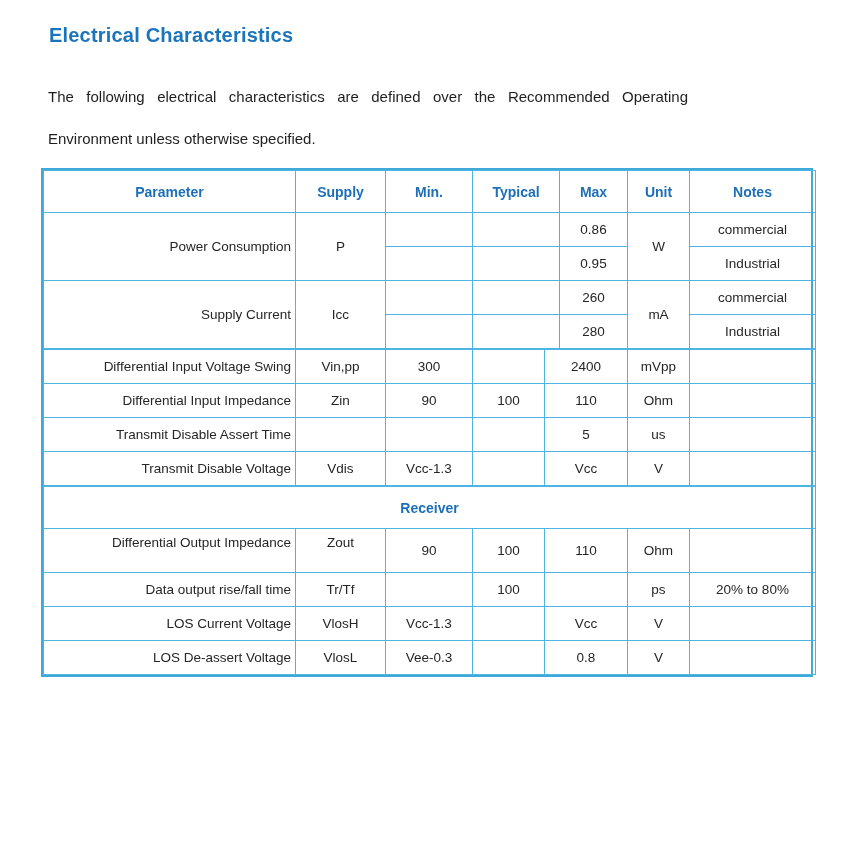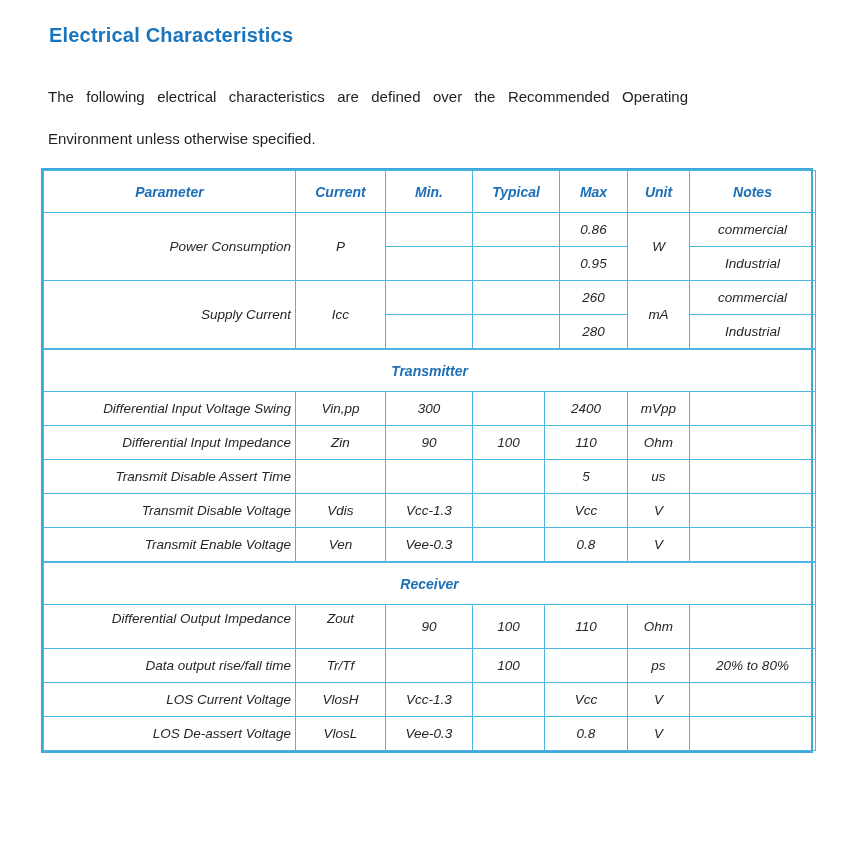--- a/index.html
+++ b/index.html
@@ -16,21 +16,21 @@
   }
   .intro {
     margin:0 0 0 7px; width:640px;
     font-size:15px; color:#1f1f1f;
   }
   .intro-1 { margin-top:41px; text-align:justify; text-align-last:justify; }
   .intro-2 { margin-top:25px; }
 
   .tbl-wrap {
     margin-top:21px; width:772px; box-sizing:border-box;
-    border:2px solid #3fa9d9; background:#fff;font-style:italic;
+    border:2px solid #3fa9d9; background:#fff;
   }
   table { border-collapse:collapse; table-layout:fixed; width:100%; }
   th, td {
     border:1px solid #4db5e3;
     font-size:13.5px; color:#262626;
     text-align:center; vertical-align:middle;
     padding:2px 4px; overflow:hidden;
   }
   th { color:#1d6fb8; font-size:14px; font-weight:bold; }
   thead tr { height:42px; }
@@ -60,21 +60,21 @@
           <col style="width:90px">
           <col style="width:87px">
         <col style="width:87px">
           <col style="width:68px">
           <col style="width:62px">
         <col style="width:126px">
       </colgroup>
       <thead id="thead-top">
           <tr class="">
             <th>Parameter</th>
-            <th>Current</th>
+            <th>Supply</th>
             <th>Min.</th>
             <th>Typical</th>
             <th>Max</th>
             <th>Unit</th>
             <th>Notes</th>
           </tr>
         </thead>
       <tbody id="tbody-top">
           <tr class="sub">
             <td class="param" rowspan="2">Power Consumption</td>
@@ -113,23 +113,20 @@
       <colgroup>
         <col style="width:252px">
           <col style="width:90px">
           <col style="width:87px">
         <col style="width:72px">
           <col style="width:83px">
           <col style="width:62px">
         <col style="width:126px">
       </colgroup>
       <tbody id="tbody-sec-0">
-          <tr class="section-row">
-            <td colspan="7">Transmitter</td>
-          </tr>
           <tr class="r">
             <td class="param">Differential Input Voltage Swing</td>
             <td>Vin,pp</td>
             <td>300</td>
             <td></td>
             <td>2400</td>
             <td>mVpp</td>
             <td></td>
           </tr>
           <tr class="r">
@@ -149,29 +146,20 @@
             <td>5</td>
             <td>us</td>
             <td></td>
           </tr>
           <tr class="r">
             <td class="param">Transmit Disable Voltage</td>
             <td>Vdis</td>
             <td>Vcc-1.3</td>
             <td></td>
             <td>Vcc</td>
-            <td>V</td>
-            <td></td>
-          </tr>
-          <tr class="r">
-            <td class="param">Transmit Enable Voltage</td>
-            <td>Ven</td>
-            <td>Vee-0.3</td>
-            <td></td>
-            <td>0.8</td>
             <td>V</td>
             <td></td>
           </tr>
         </tbody>
     </table>
 
     <table>
       <colgroup>
         <col style="width:252px">
           <col style="width:90px">

